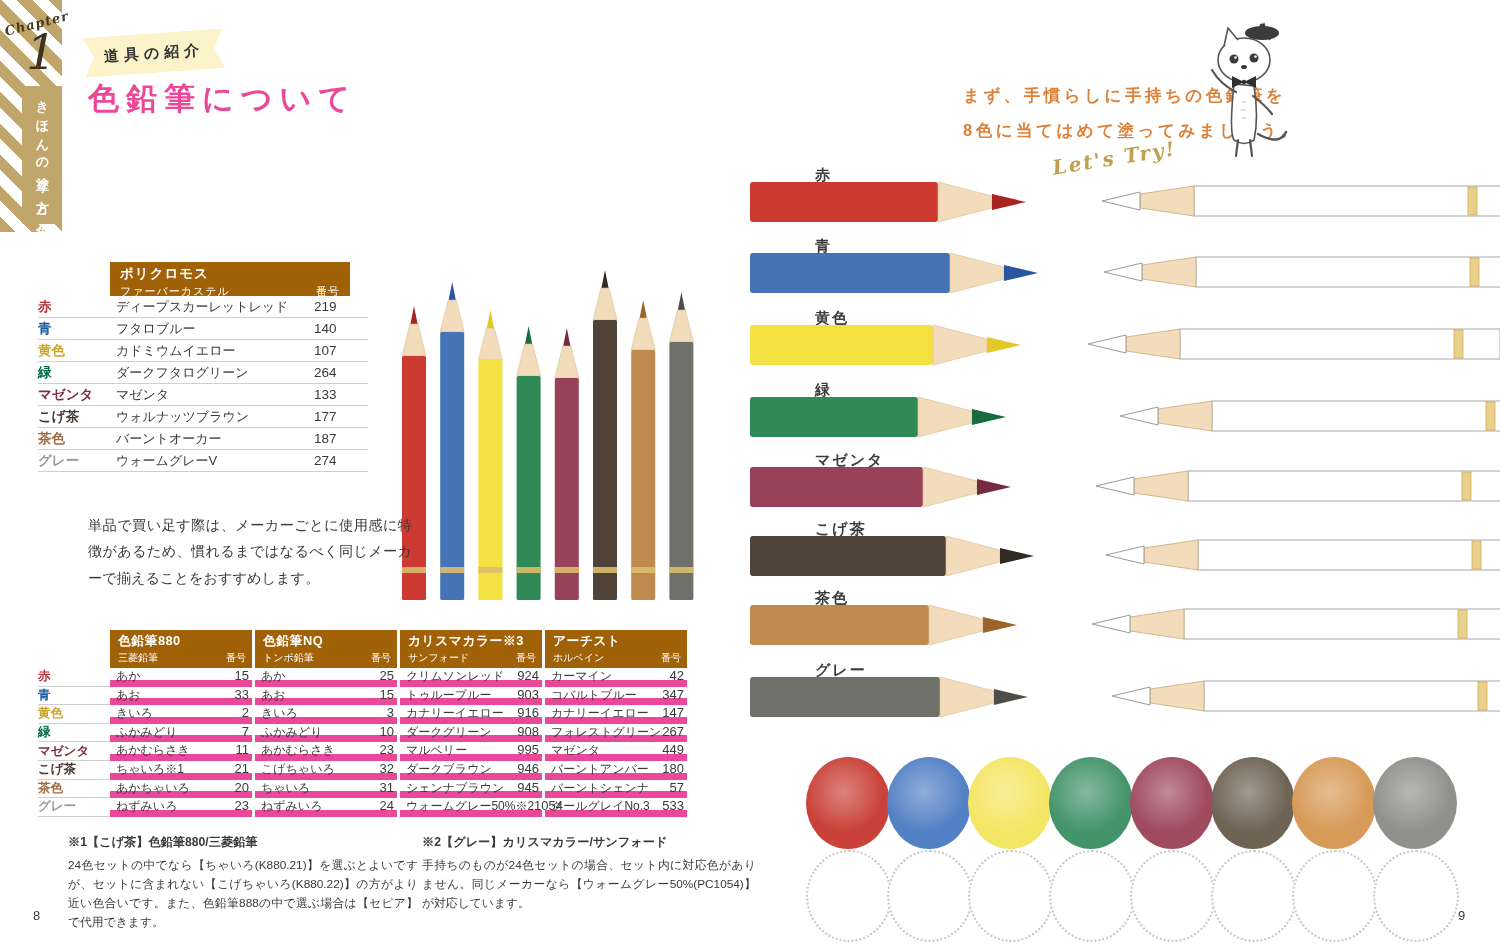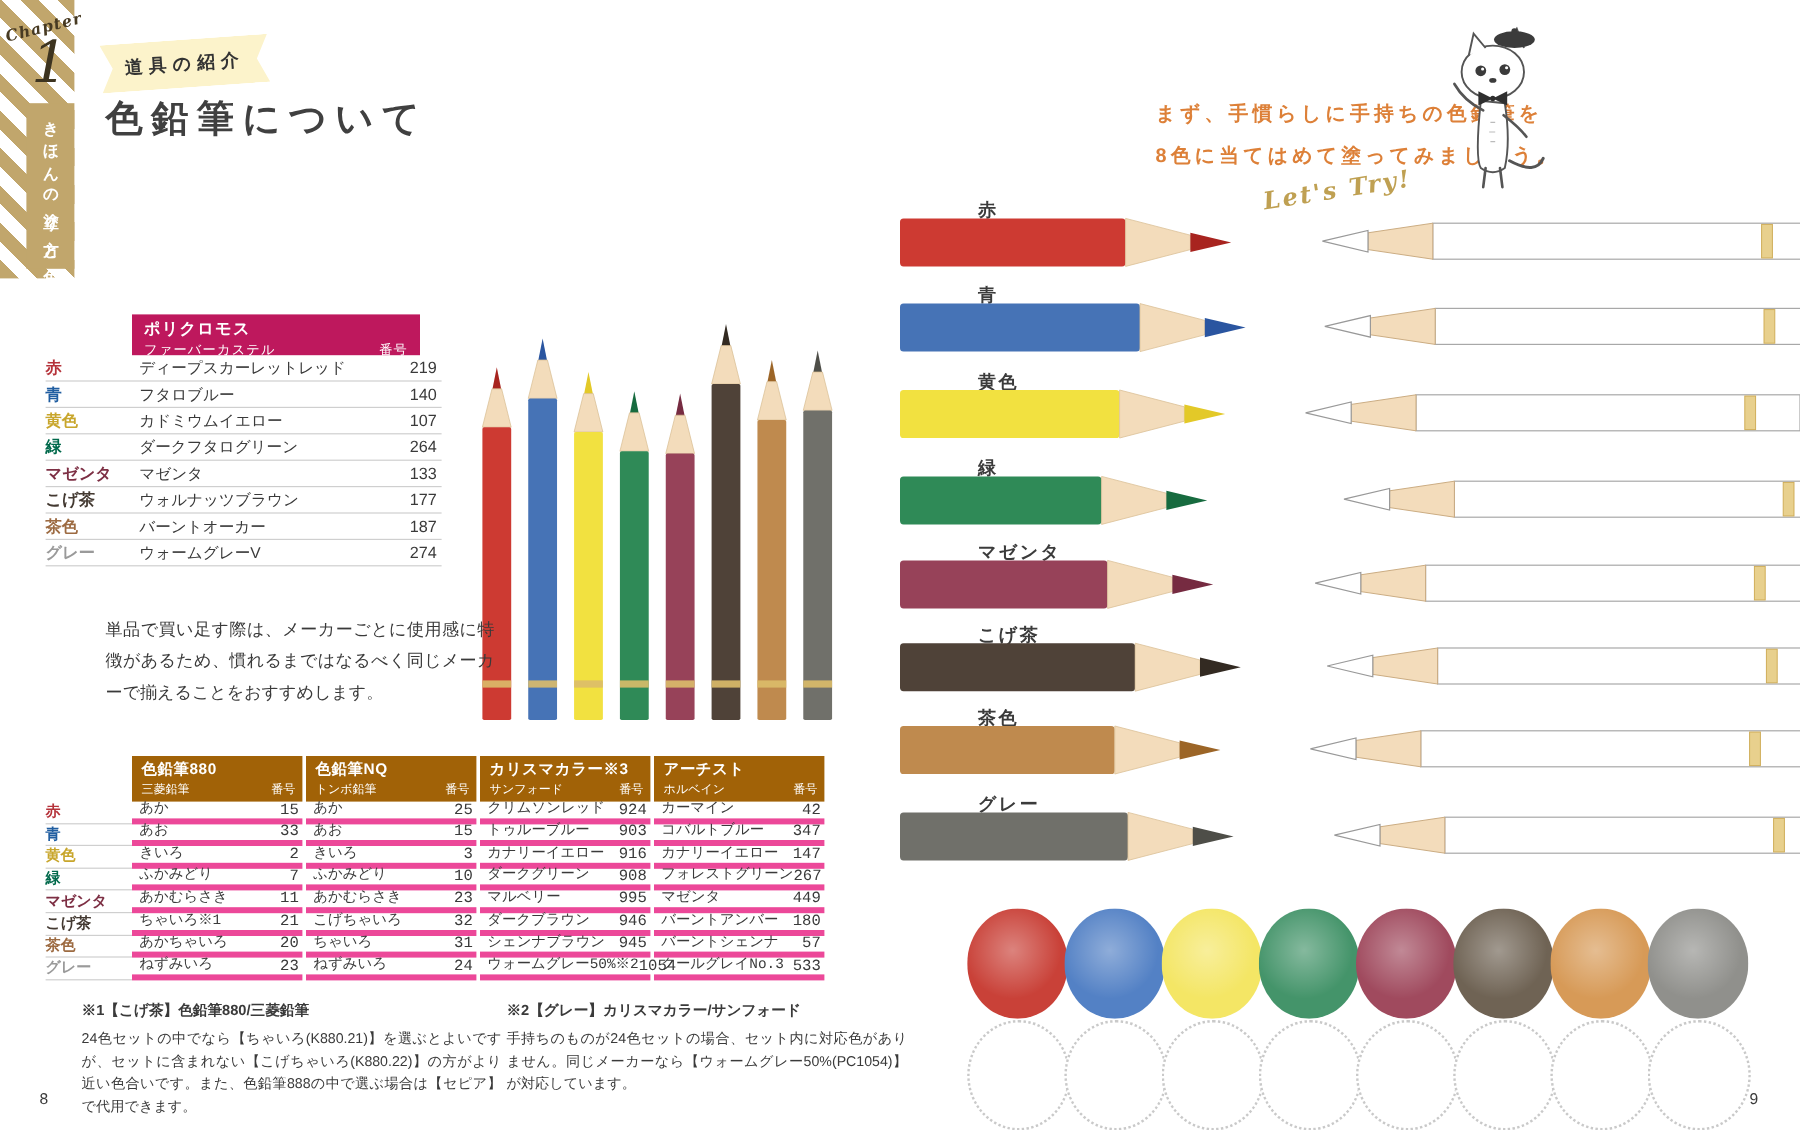--- a/index.html
+++ b/index.html
@@ -13,46 +13,46 @@
   .chapter-script{left:4px;top:16px;font-family:"DejaVu Serif",serif;font-style:italic;font-weight:bold;
     color:#473a22;font-size:13px;transform:rotate(-14deg);letter-spacing:1px;}
   .chapter-num{left:26px;top:24px;font-family:"DejaVu Serif",serif;font-style:italic;font-size:48px;color:#3d3420;}
   .side-box{left:22px;top:86px;width:40px;height:138px;background:#c1a66c;display:flex;align-items:center;justify-content:center;}
   .side-text{writing-mode:vertical-rl;color:#fff;font-size:13px;font-weight:bold;letter-spacing:4px;}
 
   
   .banner{left:84px;top:33px;width:140px;height:40px;background:#fcf3cb;transform:rotate(-4deg);
     clip-path:polygon(0% 0%,100% 0%,93% 50%,100% 100%,0% 100%,7% 50%);
     display:flex;align-items:center;justify-content:center;font-size:15px;font-weight:bold;letter-spacing:5px;color:#333;}
-  .page-title{left:88px;top:78px;font-size:31px;font-weight:bold;letter-spacing:7px;color:#404040;}
+  .page-title{left:88px;top:78px;font-size:31px;font-weight:bold;letter-spacing:7px;color:#ec4899;}
   .intro{left:88px;top:126px;width:614px;font-size:14.8px;line-height:1.78;text-align:justify;}
   .note{left:88px;top:512px;width:324px;font-size:14.2px;line-height:1.85;text-align:justify;}
 
   
   .t1{left:38px;top:262px;width:330px;}
-  .t1-header{left:72px;top:0;width:240px;height:34px;background:#be185d;color:#fff;
+  .t1-header{left:72px;top:0;width:240px;height:34px;background:#a16207;color:#fff;
     padding:3px 10px 0 10px;box-sizing:border-box;}
   .t1-brand{font-size:13.5px;font-weight:bold;letter-spacing:1px;}
   .t1-sub{display:flex;justify-content:space-between;font-size:11px;margin-top:1px;letter-spacing:1px;}
   .t1-body{left:0;top:34px;width:330px;}
   .t1-row{display:flex;height:21px;align-items:center;border-bottom:1px solid #cfcfcf;}
   .t1-label{width:72px;font-weight:bold;font-size:13.5px;}
   .t1-name{flex:1;font-size:13px;padding-left:6px;}
-  .t1-num{width:50px;font-size:13.5px;text-align:right;padding-right:4px;}
+  .t1-num{width:50px;font-size:13.5px;padding-right:4px;}
 
   
   .t2{left:38px;top:630px;width:654px;}
   .t2-headrow{left:72px;top:0;display:flex;gap:3px;}
   .t2-h{width:142px;height:38px;background:#a16207;color:#fff;padding:3px 6px 0 8px;box-sizing:border-box;}
   .t2-brand{font-size:12.8px;font-weight:bold;letter-spacing:.5px;}
   .t2-sub{display:flex;justify-content:space-between;font-size:10px;margin-top:1px;}
   .t2-body{left:0;top:38px;}
   .t2-row{display:flex;height:18.6px;}
   .t2-label{width:72px;font-weight:bold;font-size:12.5px;border-bottom:1px solid #cfcfcf;display:flex;align-items:center;box-sizing:border-box;}
-  .t2-g{display:flex;width:142px;margin-right:3px;border-bottom:5px solid #ec4899;box-sizing:border-box;align-items:flex-end;font-family:Liberation Mono, monospace;}
+  .t2-g{display:flex;width:142px;margin-right:3px;border-bottom:7px solid #ec4899;box-sizing:border-box;align-items:flex-start;}
   .t2-name{flex:1;font-size:12px;padding-left:6px;white-space:nowrap;}
   .t2-num{width:36px;text-align:right;font-size:13px;padding-right:3px;}
 
   
   .fn{font-size:11.8px;line-height:1.62;text-align:justify;margin-left:30px;}
   .fn-title{font-weight:bold;font-size:12.2px;margin-bottom:3px;}
   .fn1{left:38px;top:833px;width:350px;}
   .fn2{left:392px;top:833px;width:334px;}
   .fn3-line{margin-top:9px;font-weight:bold;}
 

